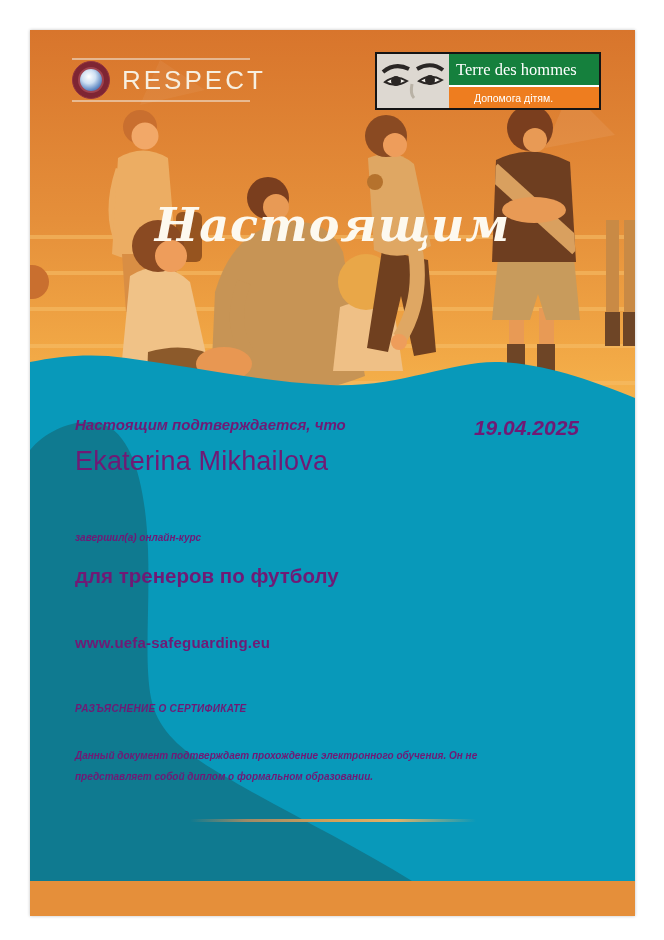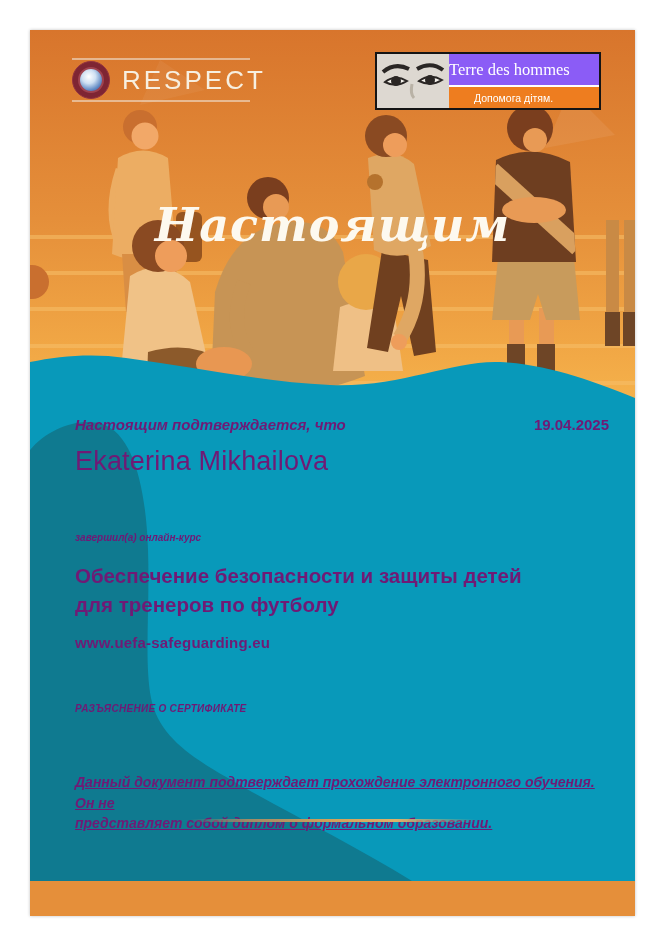--- a/index.html
+++ b/index.html
@@ -38,46 +38,46 @@
   }
 
   
   .tdh{
     position:absolute;left:345px;top:22px;width:226px;height:58px;z-index:5;
     display:flex;background:#141414;border:2px solid #141414;box-sizing:border-box;
   }
   .tdh-eyes{flex:0 0 72px;background:#ddd8d1;position:relative;overflow:hidden;}
   .tdh-right{flex:1;display:flex;flex-direction:column;min-width:0;}
   .tdh-name{
-    background:#8b5cf6;color:#ffffff;flex:1;display:flex;align-items:center;
-    font-family:"Liberation Serif",serif;font-size:16.5px;
+    background:#15803d;color:#ffffff;flex:1;display:flex;align-items:center;
+    font-family:"Liberation Serif",serif;font-size:16.5px;padding-left:7px;
     white-space:nowrap;border-bottom:2px solid #ffffff;
   }
   .tdh-tagline{
     background:#ee7d1f;color:#ffffff;height:21px;display:flex;align-items:center;
     font-size:10.5px;padding-left:25px;white-space:nowrap;
   }
 
   
   .cert-title{
     position:absolute;left:0;right:0;top:168px;text-align:center;z-index:5;
     font-family:"DejaVu Serif",serif;font-style:italic;font-weight:bold;
     font-size:46px;color:#fdf9ef;letter-spacing:1px;
   }
 
   
   .teal-text{position:absolute;color:#701a75;z-index:6;}
   .t-confirm{left:45px;top:386px;font-size:15px;font-weight:700;font-style:italic;}
-  .t-date{right:26px;top:386px;font-size:15px;font-weight:700;}
+  .t-date{right:56px;top:386px;font-size:21px;font-weight:700;font-style:italic;}
   .t-name{left:45px;top:416px;font-size:27px;font-weight:400;letter-spacing:.2px;}
   .t-completed{left:45px;top:502px;font-size:10px;font-weight:700;font-style:italic;}
   .t-course{left:45px;top:531px;font-size:20.5px;font-weight:700;line-height:29px;}
   .t-site{left:45px;top:604px;font-size:15px;font-weight:700;letter-spacing:.2px;}
   .t-heading{left:45px;top:673px;font-size:10px;font-weight:700;font-style:italic;letter-spacing:.3px;}
-  .t-disclaimer{left:45px;top:742px;font-size:14px;font-weight:700;font-style:italic;line-height:20.5px;max-width:520px;text-decoration:underline;}
+  .t-disclaimer{left:45px;top:716px;font-size:10px;font-weight:700;font-style:italic;line-height:20.5px;max-width:520px;}
 
   .divider{
     position:absolute;left:160px;top:789px;width:286px;height:3px;z-index:6;
     background:linear-gradient(90deg, rgba(150,130,100,0) 0%, #9f8a66 20%, #d3a159 50%, #e0b169 72%, rgba(220,195,150,0) 100%);
     border-radius:2px;
   }
 </style>
 </head>
 <body>
 
@@ -224,21 +224,20 @@
   </div>
 
   <div class="cert-title">Настоящим</div>
 
   <div class="teal-text t-confirm">Настоящим подтверждается, что</div>
   <div class="teal-text t-date">19.04.2025</div>
   <div class="teal-text t-name">Ekaterina Mikhailova</div>
   <div class="teal-text t-completed">завершил(а) онлайн-курс</div>
 
   <div class="teal-text t-course">
-    <div>Обеспечение безопасности и защиты детей</div>
     <div>для тренеров по футболу</div>
   </div>
 
   <div class="teal-text t-site">www.uefa-safeguarding.eu</div>
 
   <div class="teal-text t-heading">РАЗЪЯСНЕНИЕ О СЕРТИФИКАТЕ</div>
 
   <div class="teal-text t-disclaimer">
     <div>Данный документ подтверждает прохождение электронного обучения. Он не</div>
     <div>представляет собой диплом о формальном образовании.</div>

